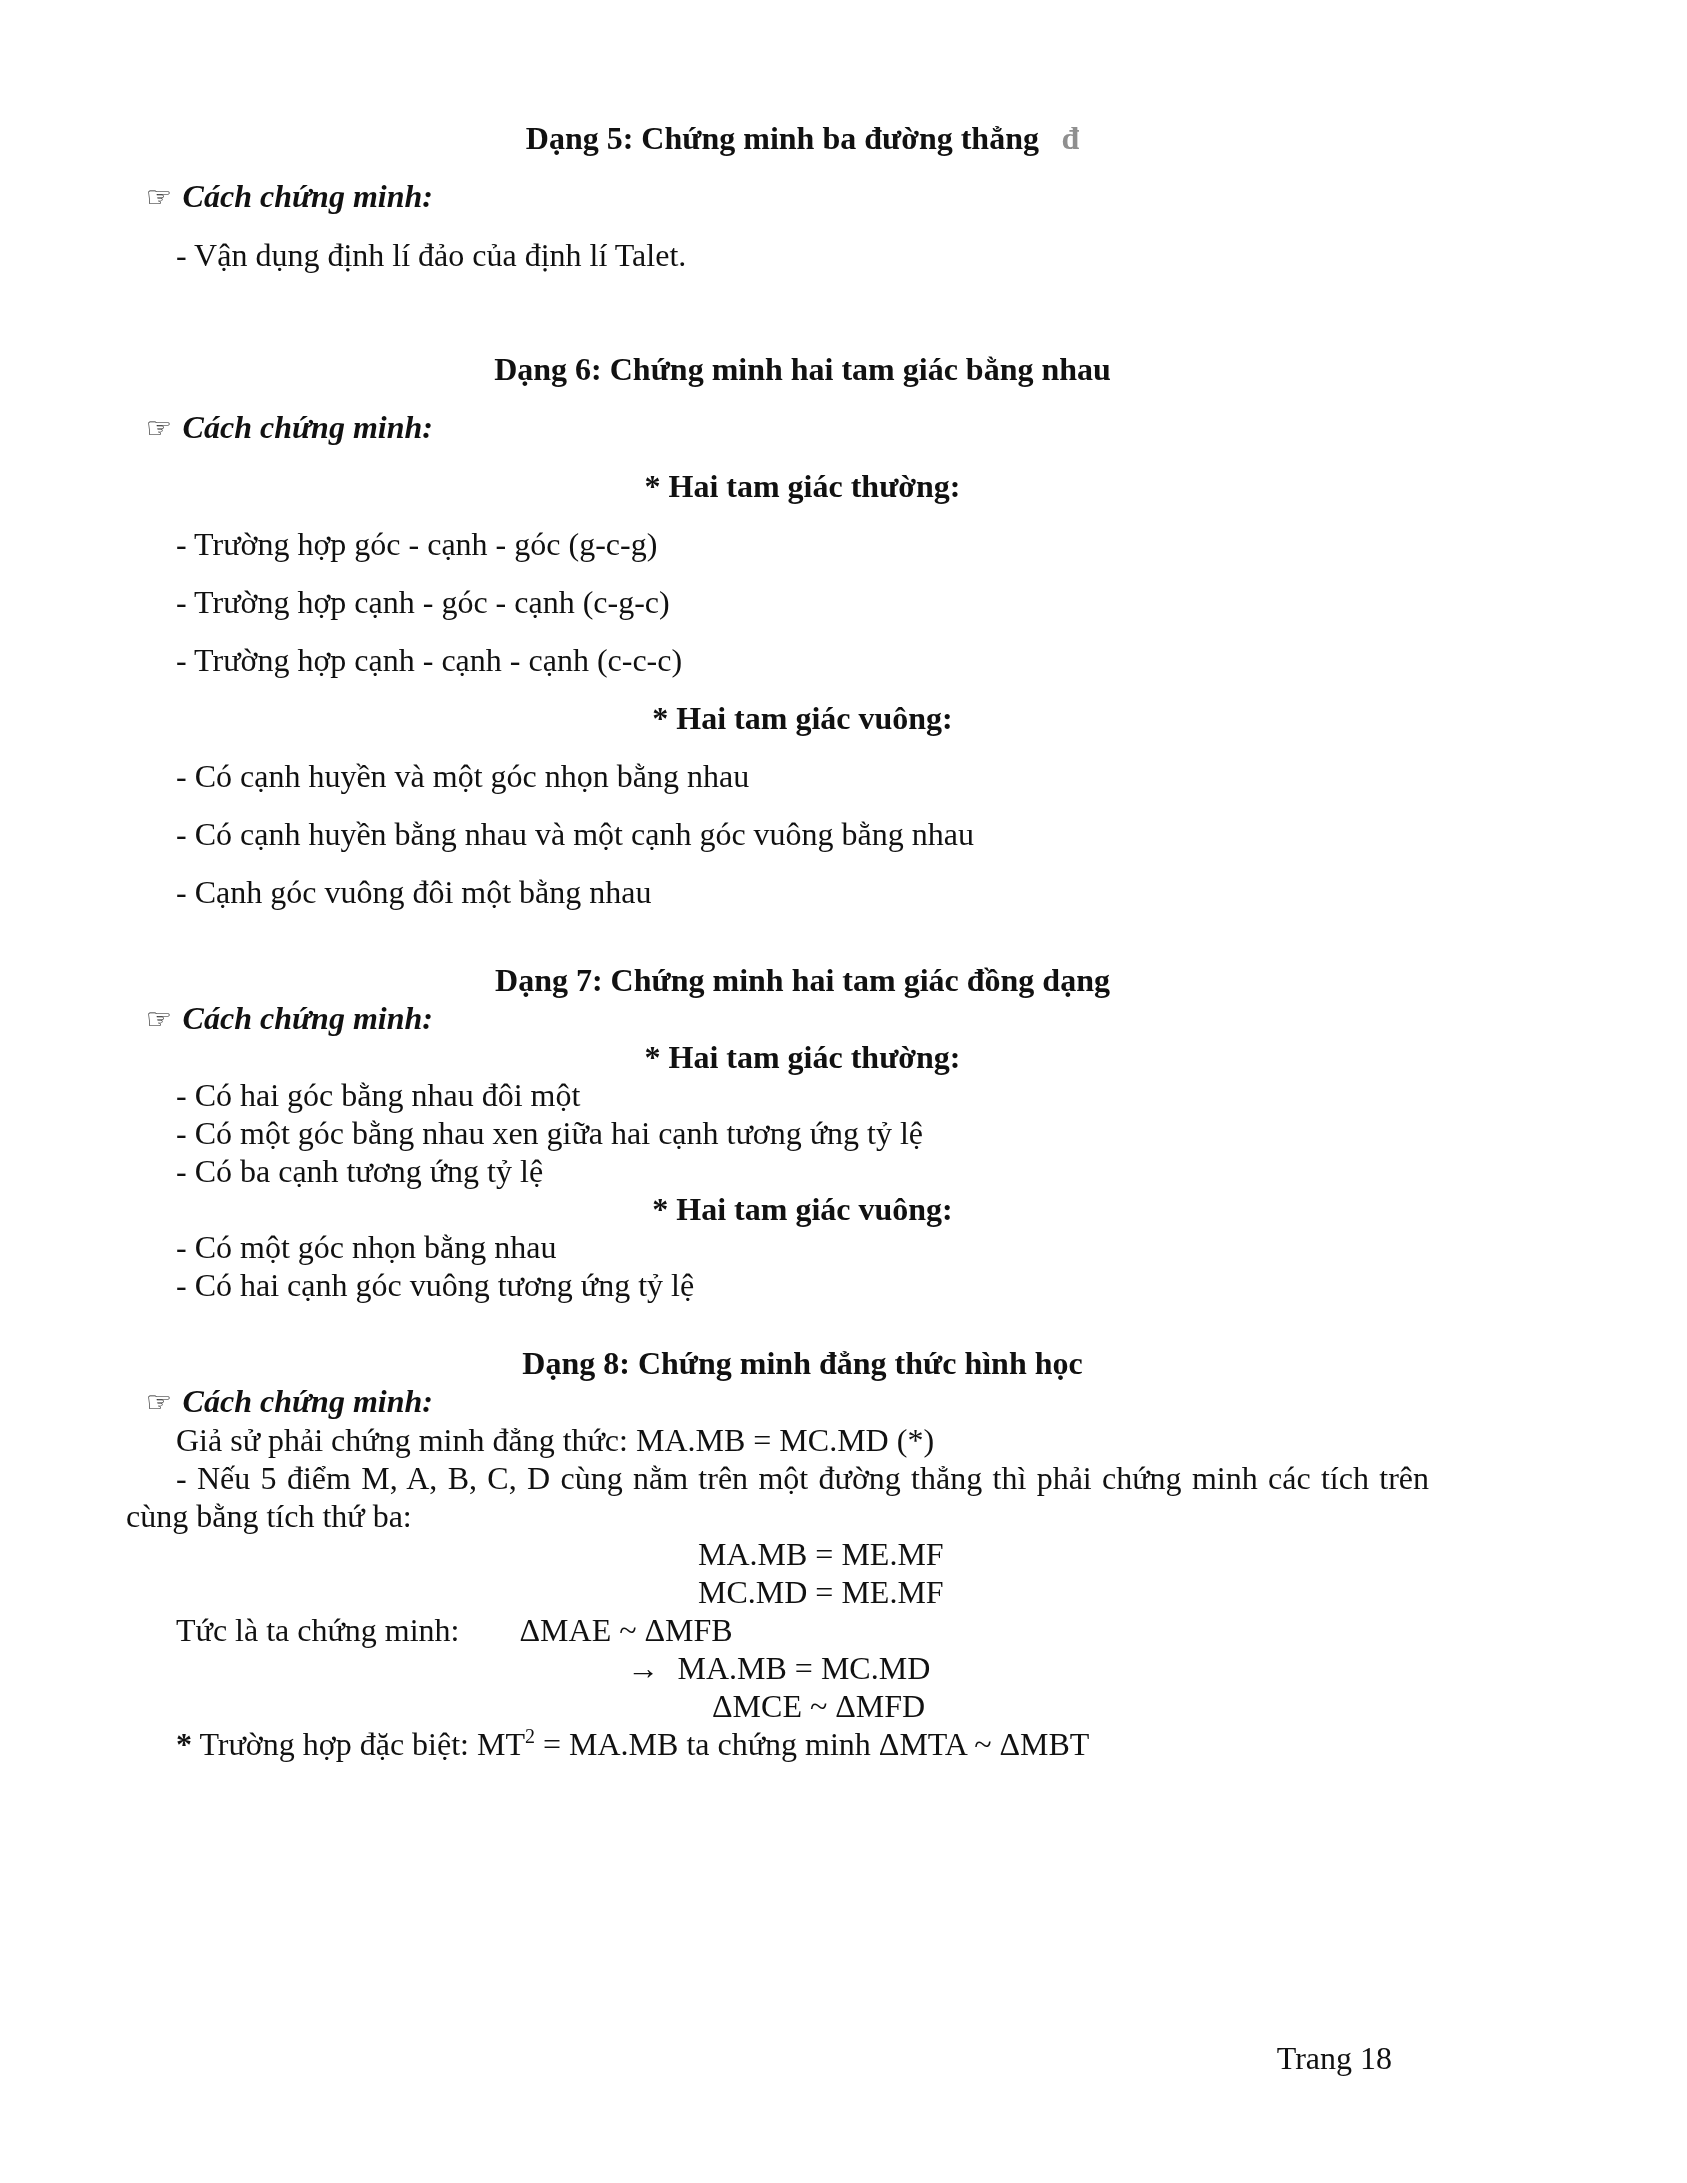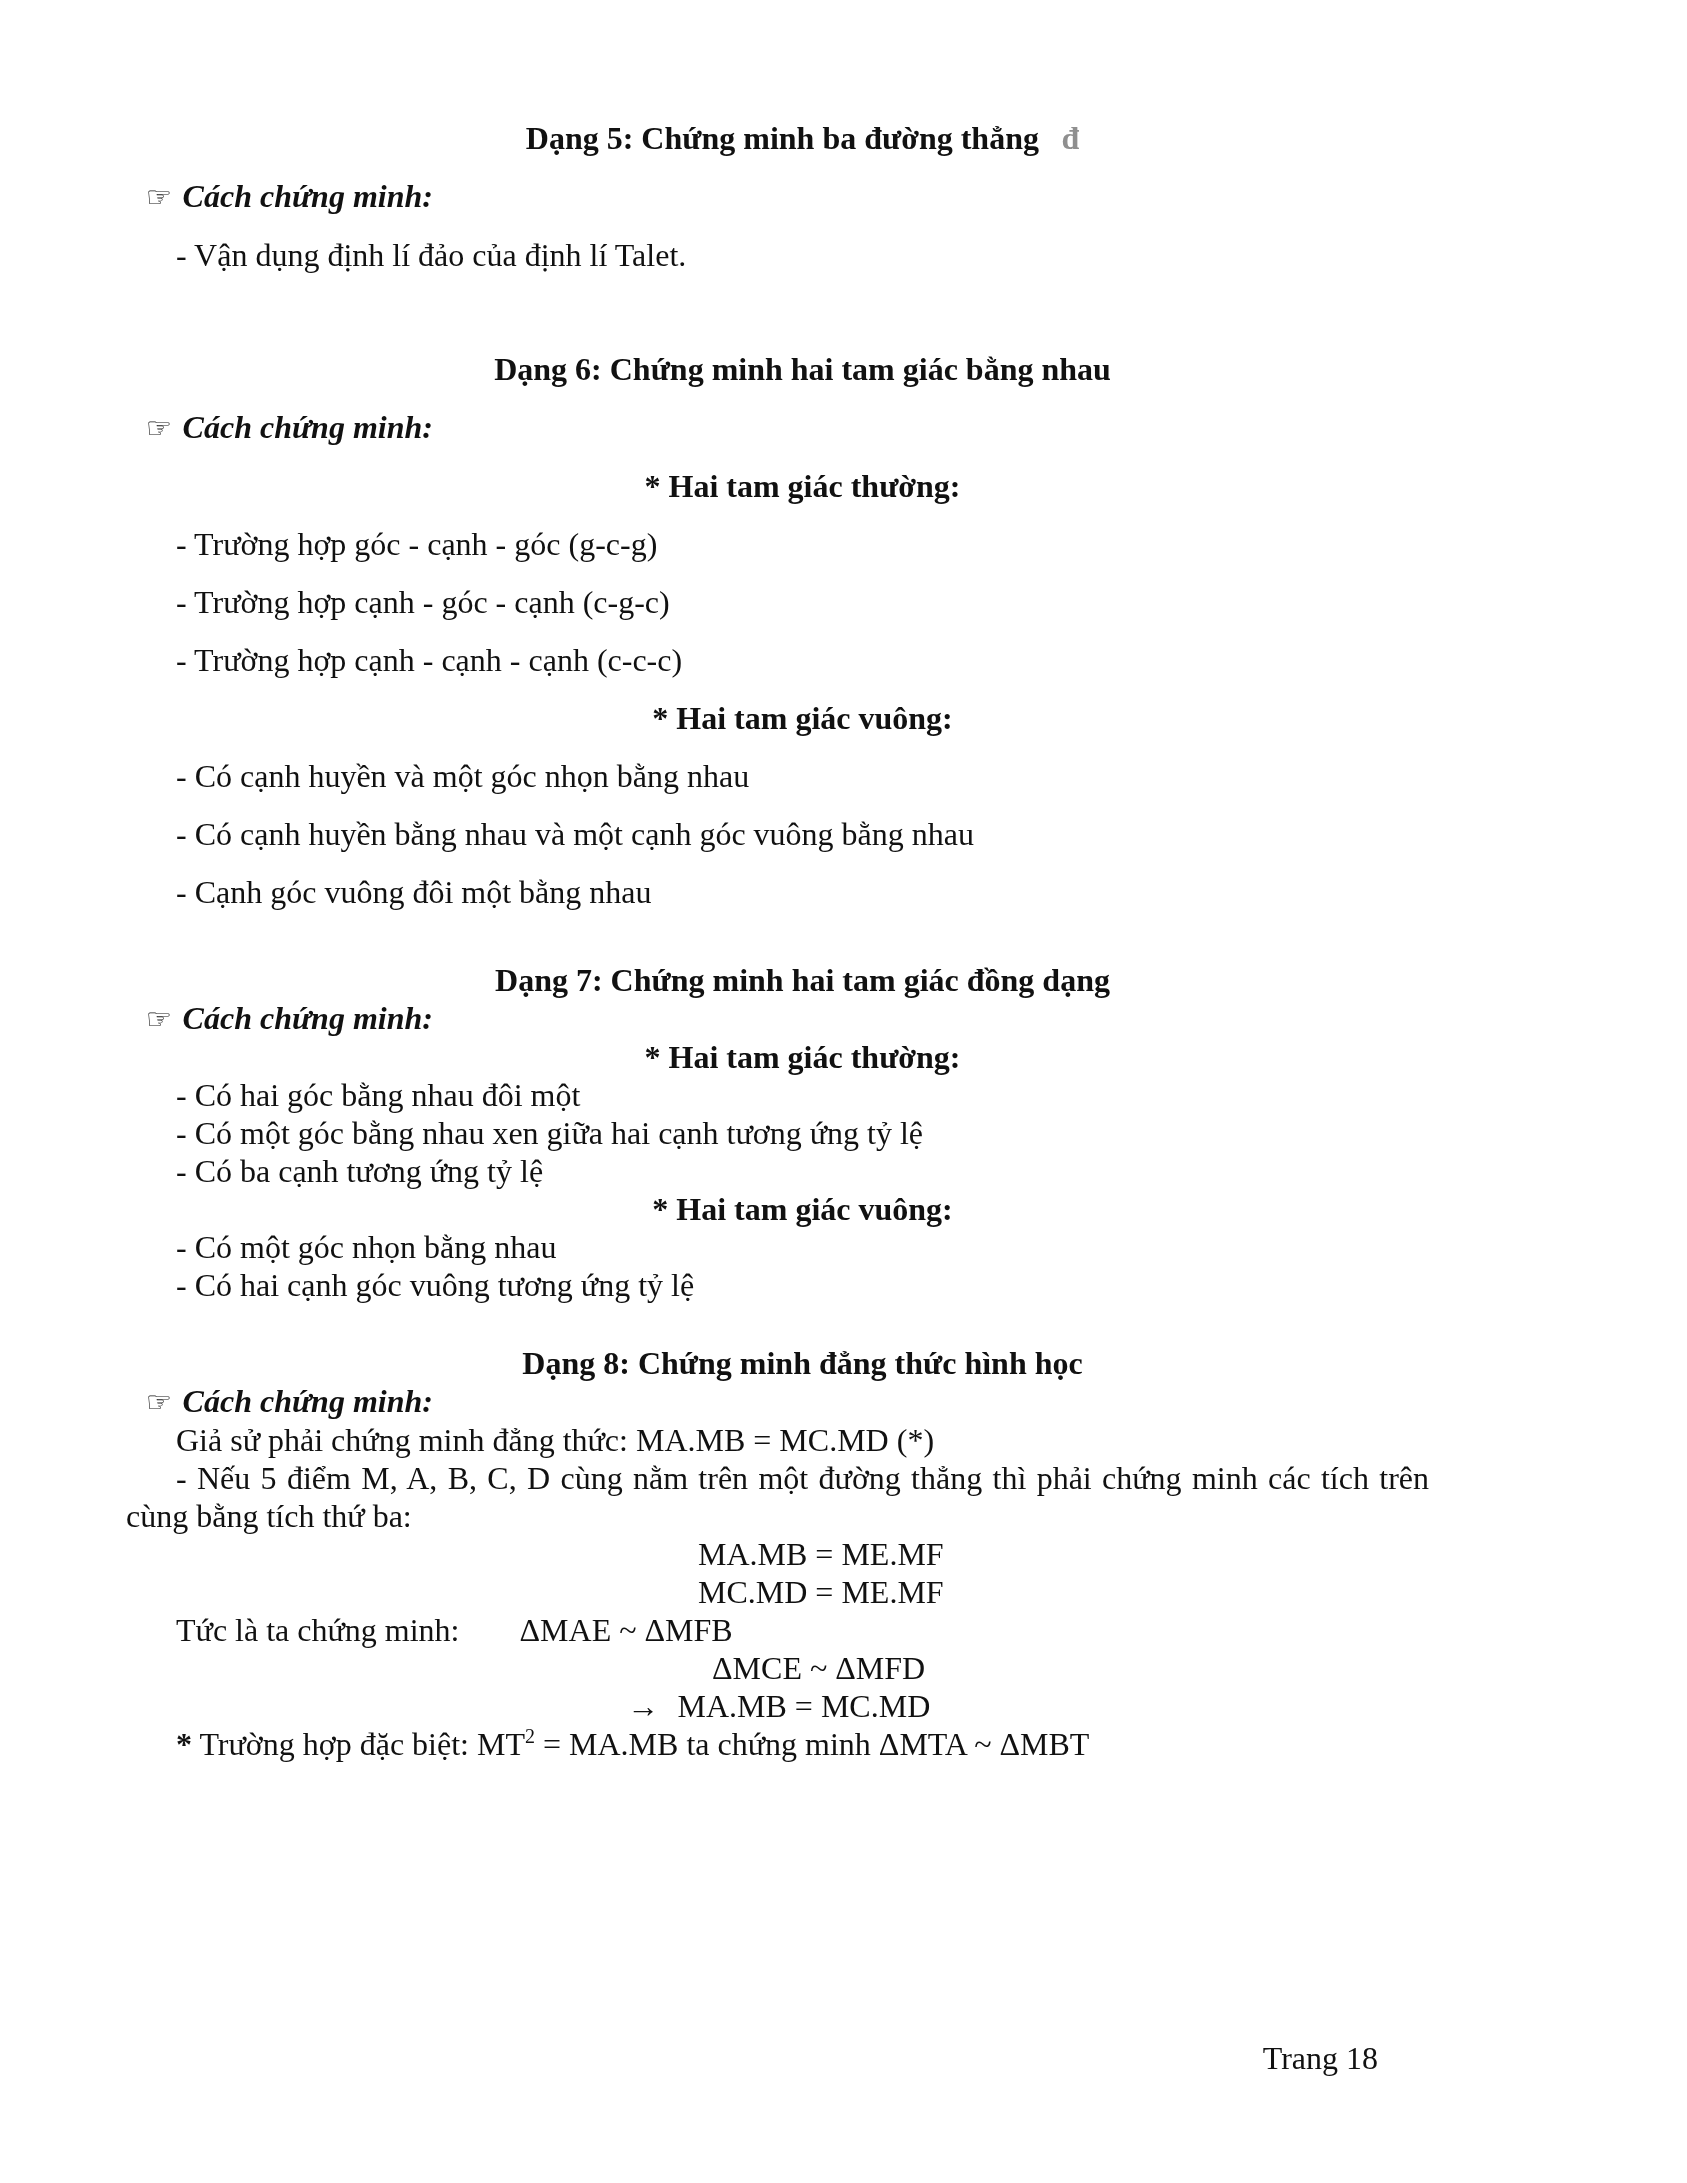--- a/index.html
+++ b/index.html
@@ -30,21 +30,21 @@
   .just { text-align: justify; text-indent: 50px; }
   .frag { color: #8f8f8f; margin-left: 22.5px; }
 
   .eq-center { margin-left: 572px; }
   .eq-mce    { margin-left: 586px; }
   .eq-arrow  { margin-left: 501px; }
   .spacer { display: inline-block; width: 60px; }
   .arrow  { margin-right: 18.5px; }
   sup { font-size: 20px; line-height: 0; }
 
-  .footer { position: absolute; top: 2039px; right: 309px; line-height: 38px; }
+  .footer { position: absolute; top: 2039px; right: 295px; line-height: 38px; }
 </style>
 </head>
 <body>
 
 <div class="content">
 
   <div class="sec5">
     <div class="ln bold ml">
       <span>Dạng 5: Chứng minh ba đường thẳng</span><span class="frag">đ</span>
     </div>
@@ -88,24 +88,24 @@
     <div class="ln method">
       <span class="pointer">☞</span><span class="method-label">Cách chứng minh:</span>
     </div>
     <div class="ln ml">Giả sử phải chứng minh đẳng thức: MA.MB = MC.MD (*)</div>
     <div class="ln just">- Nếu 5 điểm M, A, B, C, D cùng nằm trên một đường thẳng thì phải chứng minh các tích trên cùng bằng tích thứ ba:</div>
     <div class="ln eq-center">MA.MB = ME.MF</div>
     <div class="ln eq-center">MC.MD = ME.MF</div>
     <div class="ln ml">
       <span>Tức là ta chứng minh:</span><span class="spacer"></span><span>ΔMAE ~ ΔMFB</span>
     </div>
-    <div class="ln eq-mce">ΔMCE ~ ΔMFD</div>
     <div class="ln eq-arrow">
       <span class="arrow">→</span><span>MA.MB = MC.MD</span>
     </div>
+    <div class="ln eq-mce">ΔMCE ~ ΔMFD</div>
     <div class="ln ml">
       <span class="bold">*</span><span> Trường hợp đặc biệt: MT</span><sup>2</sup><span> = MA.MB ta chứng minh ΔMTA ~ ΔMBT</span>
     </div>
   </div>
 
 </div>
 
 <div class="footer">Trang 18</div>
 
 

